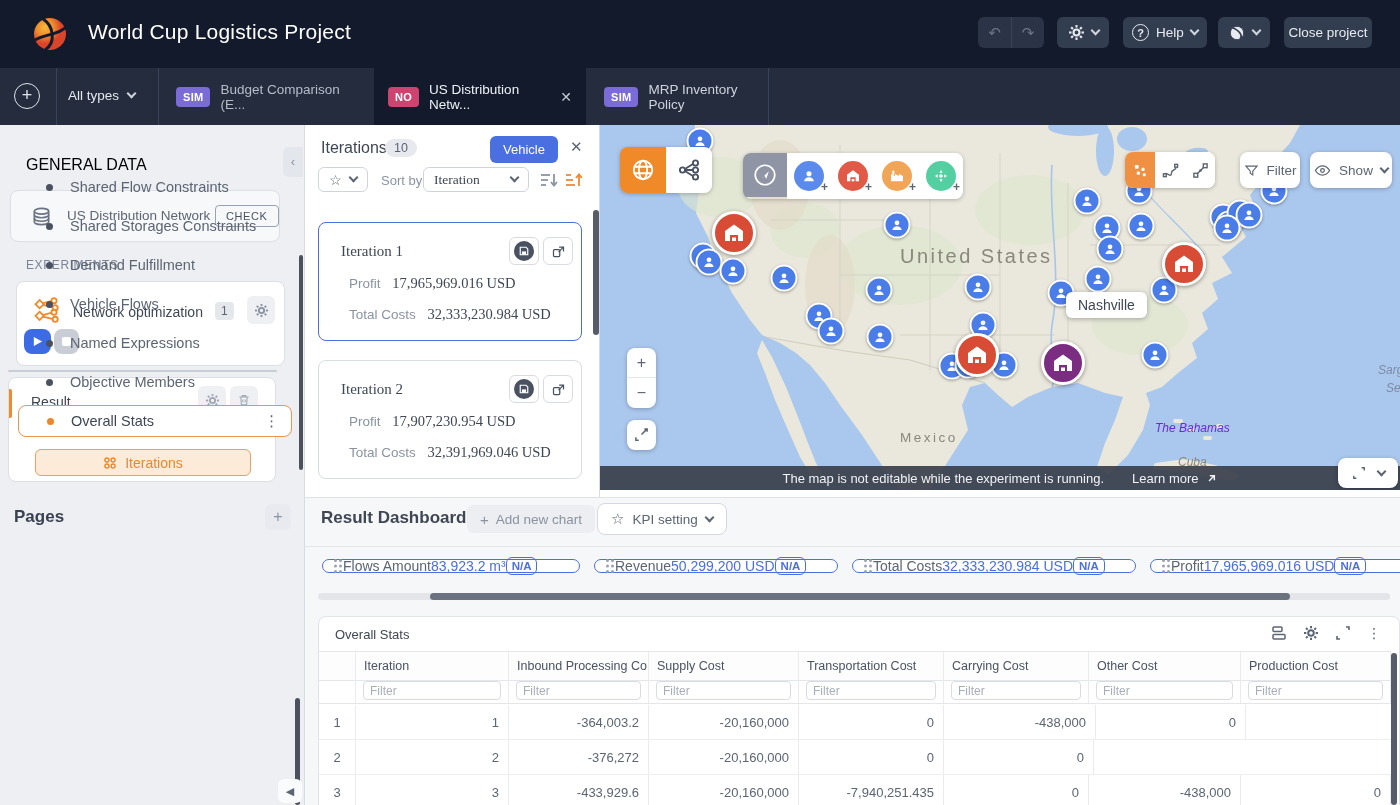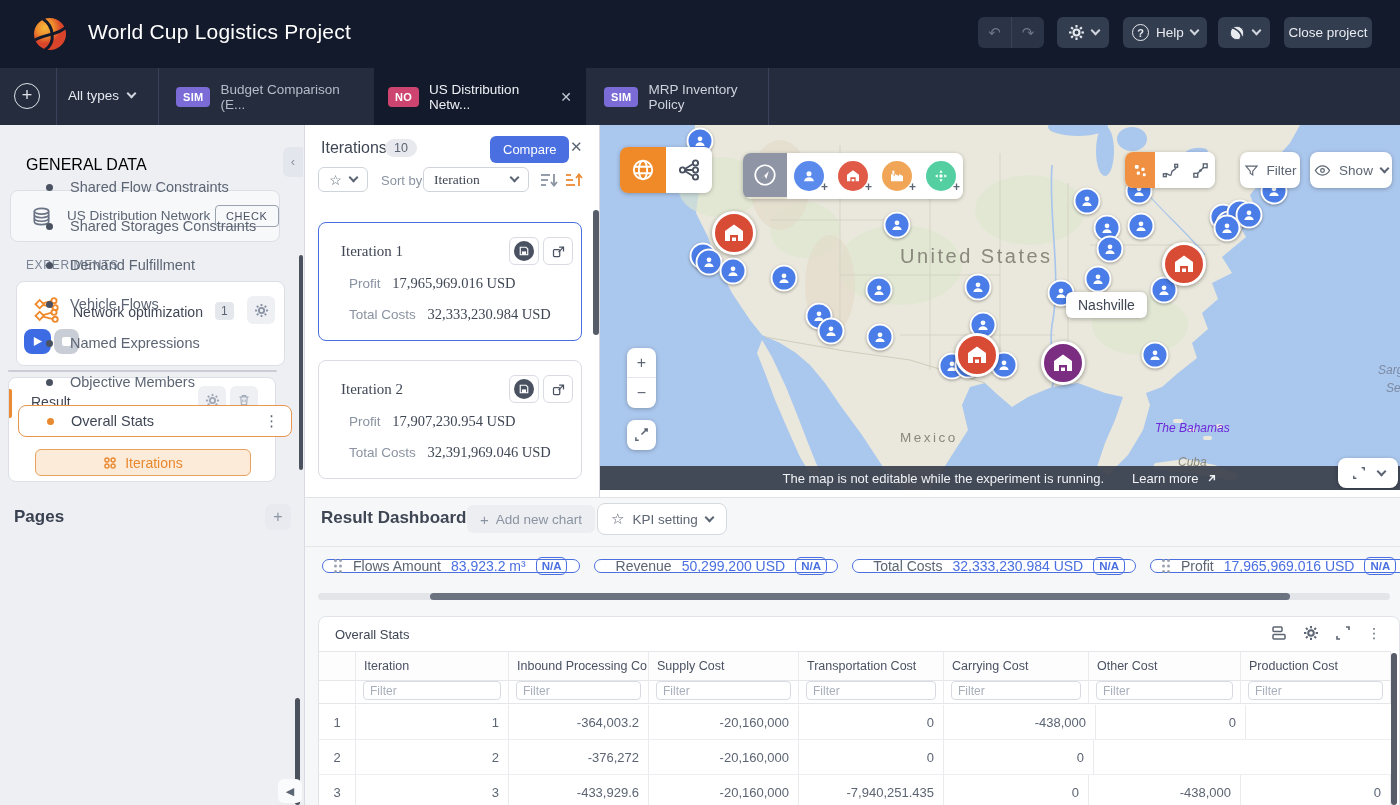--- a/index.html
+++ b/index.html
@@ -83,21 +83,21 @@
   .tooltip { position:absolute; background:#fff; border-radius:6px; box-shadow:0 1px 5px rgba(0,0,0,.3); color:#3f4654; font-size:14px; padding:5px 12px; }
   .notice { position:absolute; left:0; top:341px; width:800px; height:24px; background:rgba(58,63,75,.93); display:flex; align-items:center; justify-content:center; gap:28px; color:#f0f2f5; font-size:13px; }
   .notice .lm { display:flex; align-items:center; gap:6px; cursor:pointer; }
 
   
   .dash { position:absolute; left:305px; top:497px; width:1095px; height:308px; background:#f6f7f9; border-top:1px solid #e0e2e7; }
   .dash-title { position:absolute; left:16px; top:10px; font-size:17px; font-weight:bold; color:#3f4654; }
   .addchart-btn { position:absolute; left:162px; top:7px; height:28px; background:#eceef2; border:none; border-radius:6px; color:#8a93a1; font-size:13.5px; padding:0 13px; display:flex; align-items:center; gap:7px; cursor:pointer; }
   .kpiset-btn { position:absolute; left:292px; top:5px; height:32px; background:#fff; border:1px solid #d4d8df; border-radius:8px; color:#5c6573; font-size:13.5px; padding:0 13px; display:flex; align-items:center; gap:8px; cursor:pointer; }
   .kpi-strip { position:absolute; left:0; top:48px; width:1095px; height:48px; border-top:1px solid #e4e6ea; overflow:hidden; }
-  .kpi-chip { position:absolute; top:12px; height:14px; background:#fff; border:1.5px solid #4a6fe0; border-radius:8px; display:flex; align-items:center; gap:10px; padding:0 10px; white-space:nowrap; }
+  .kpi-chip { position:absolute; top:12px; height:14px; background:#fff; border:1.5px solid #4a6fe0; border-radius:8px; display:flex; align-items:center; padding:0 10px; white-space:nowrap; }
   .kpi-chip .klabel { color:#5c6573; font-size:14px; }
   .kpi-chip .kvalue { color:#4a6fe0; font-size:14px; }
   .kpi-chip .na { border:1.5px solid #4a6fe0; color:#4a6fe0; border-radius:6px; font-size:11.5px; font-weight:bold; padding:2px 5px; }
   .hscroll-track { position:absolute; left:13px; top:95px; width:1072px; height:7px; background:#e3e5e9; border-radius:4px; }
   .hscroll-thumb { position:absolute; left:112px; top:0; width:860px; height:7px; background:#6b7280; border-radius:4px; }
 
   
   .stats-panel { position:absolute; left:13px; top:118px; width:1082px; height:190px; background:#fff; border:1px solid #e0e3e8; border-radius:8px 8px 0 0; overflow:hidden; }
   .stats-head { position:absolute; left:0; top:0; width:100%; height:34px; display:flex; align-items:center; }
   .stats-title { margin-left:16px; font-size:13px; color:#3f4654; }
@@ -355,21 +355,21 @@
         </div>
       </div>
 
     <div class="sb-thumb" style="left:295px; top:573px; width:5px; height:107px;"></div>
     <div class="abs" style="left:278px; top:654px; width:24px; height:24px; background:#fafbfc; border-radius:6px; color:#5c6573; font-size:11px; text-align:center; line-height:24px;">◀</div>
   </div>
 
   <div class="iterpanel">
     <span class="abs it-title" style="left:16px; top:14px;">Iterations</span>
     <span class="abs pill" style="left:80px; top:14px;">10</span>
-    <button class="compare-btn">Compare</button>
+    <button class="compare-btn">Vehicle</button>
     <span class="panel-x">✕</span>
 
     <div class="abs outline-box" style="left:13px; top:42px; width:50px; height:25px; justify-content:center; gap:8px;">
       <span style="color:#5c6573; font-size:14px;">☆</span>
       <span class="chev" style="border-color:#5c6573;"></span>
     </div>
     <span class="abs" style="left:76px; top:48px; font-size:13px; color:#8a93a1;">Sort by</span>
     <div class="abs outline-box" style="left:118px; top:42px; width:106px; height:25px; padding:0 10px; justify-content:space-between;">
       <span class="serif" style="font-size:13.5px; color:#3f4654;">Iteration</span>
       <span class="chev" style="border-color:#5c6573;"></span>

